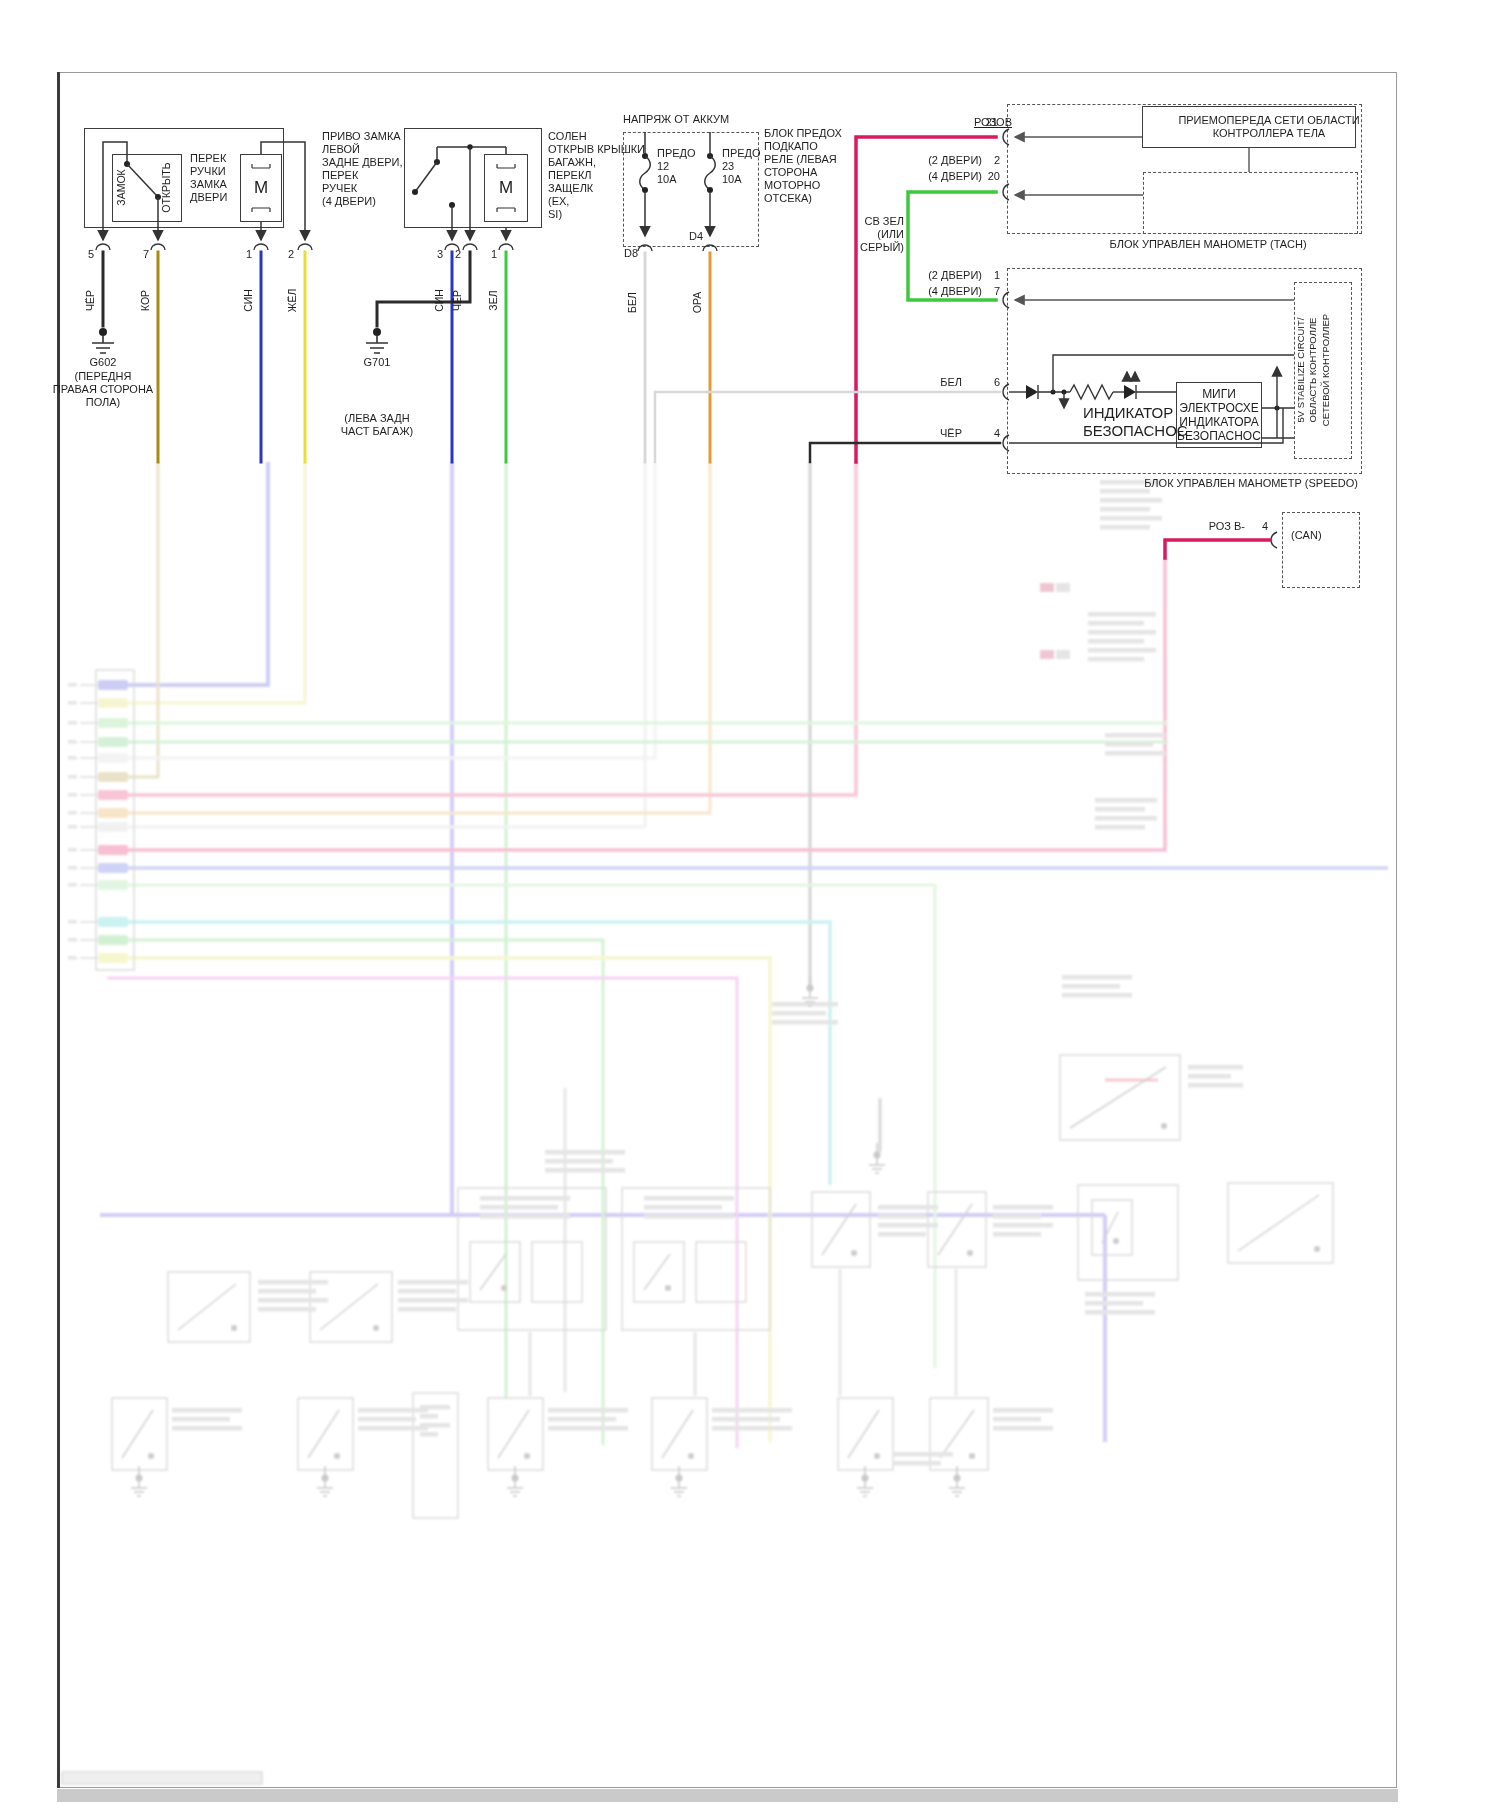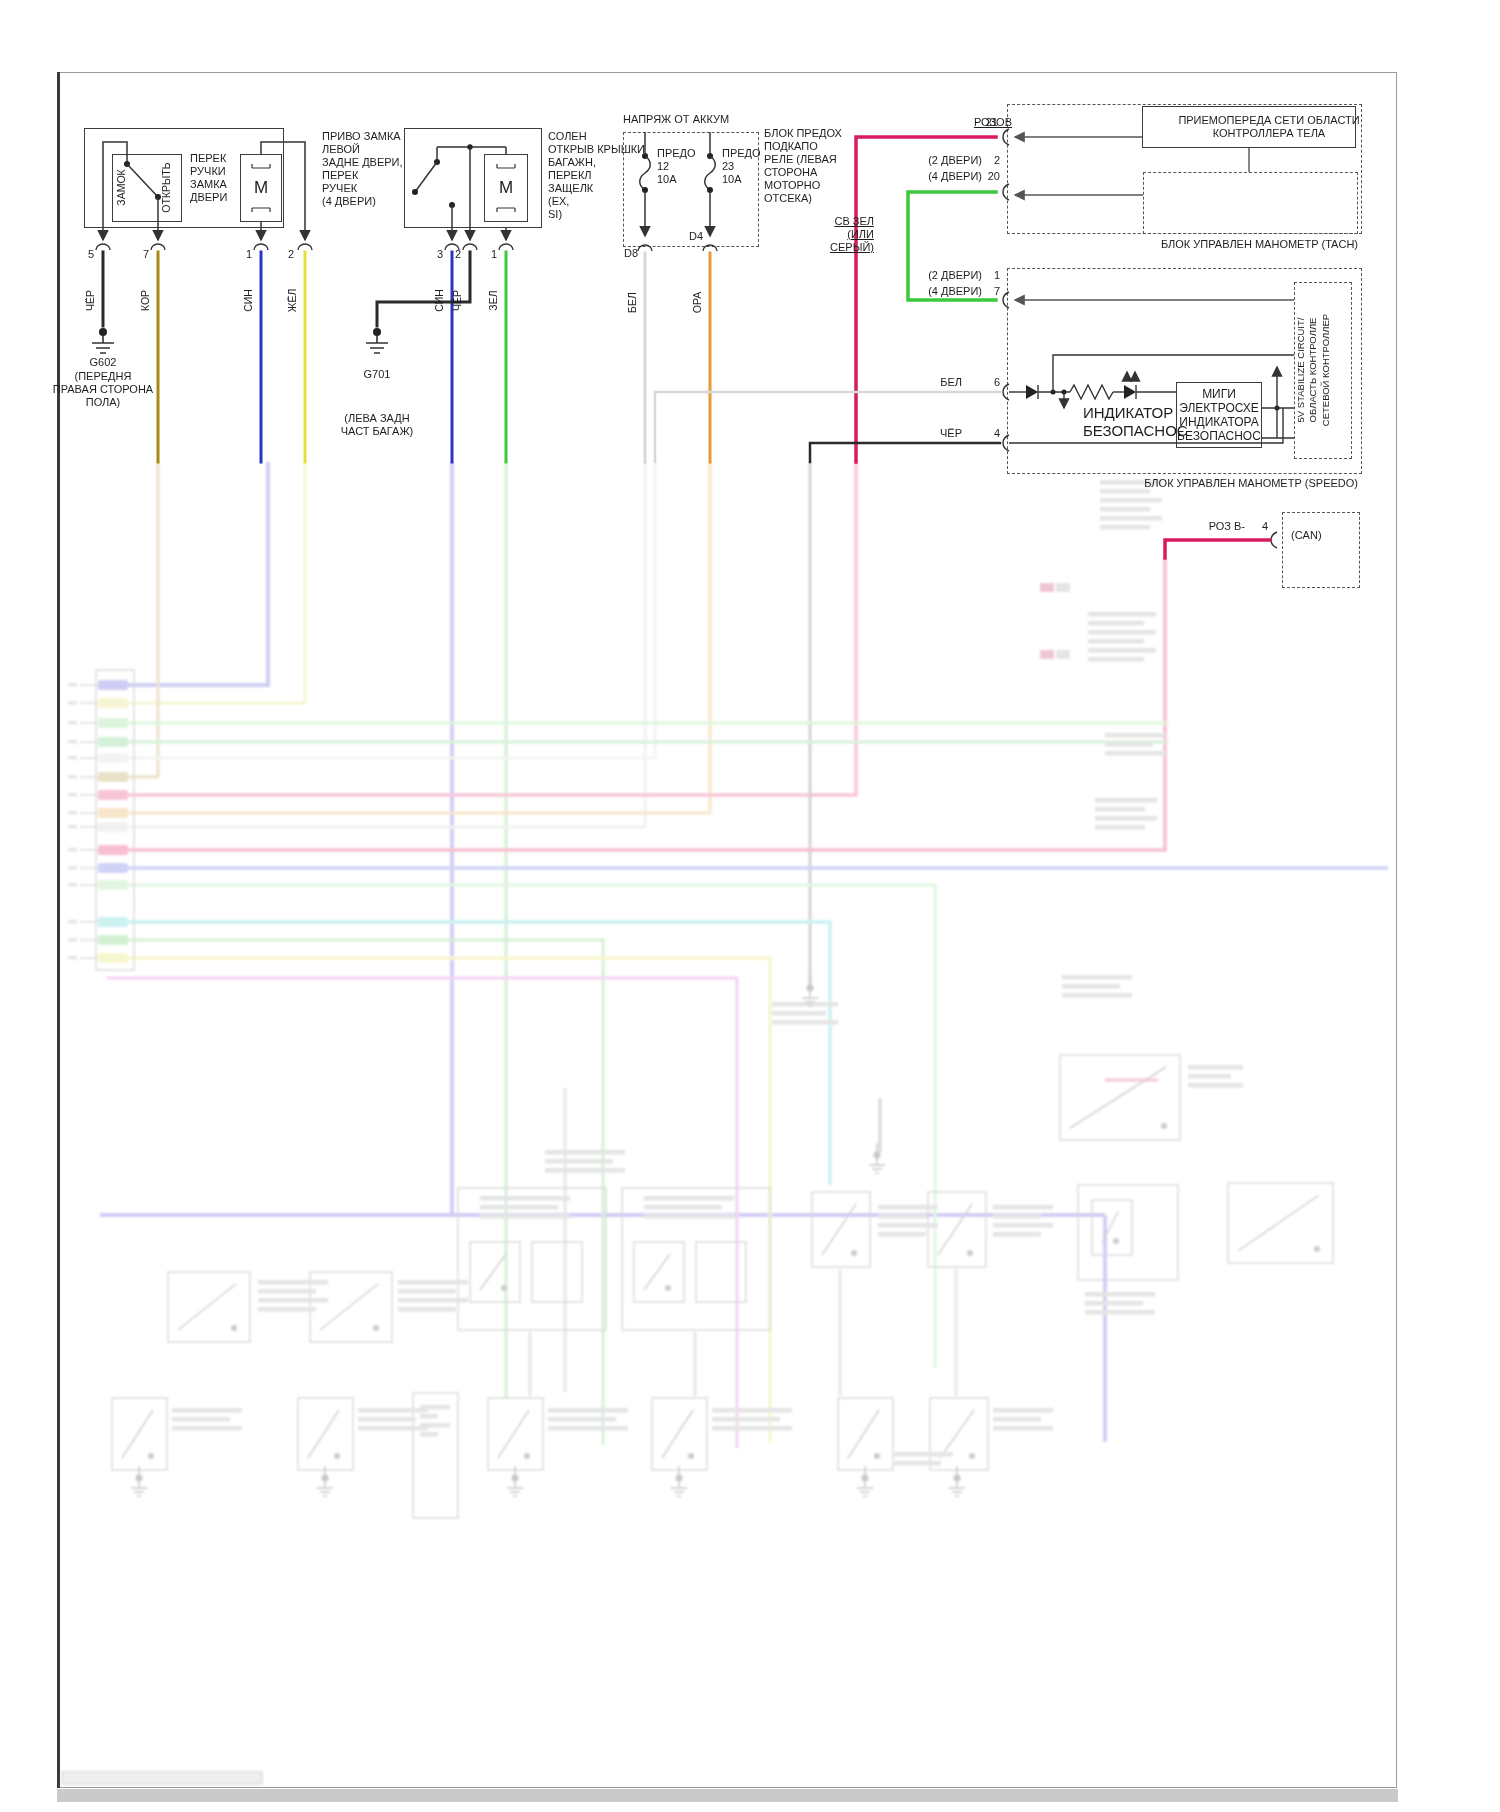--- a/index.html
+++ b/index.html
@@ -450,21 +450,21 @@
   <div class="vlbl" style="left:410px;top:294px;">СИН</div>
   <div class="vlbl" style="left:428px;top:294px;">ЧЁР</div>
   <div class="vlbl" style="left:464px;top:294px;">ЗЕЛ</div>
   <div class="vlbl" style="left:603px;top:296px;">БЕЛ</div>
   <div class="vlbl" style="left:668px;top:296px;">ОРА</div>
 
   <div class="lbl ctr" style="left:63px;top:356px;width:80px;">G602</div>
   <div class="lbl ctr" style="left:48px;top:370px;width:110px;">(ПЕРЕДНЯ
 ПРАВАЯ СТОРОНА
 ПОЛА)</div>
-  <div class="lbl ctr" style="left:337px;top:368px;width:80px;text-align:center;">G701</div>
+  <div class="lbl ctr" style="left:337px;top:356px;width:80px;text-align:center;">G701</div>
   <div class="lbl ctr" style="left:322px;top:370px;width:110px;margin-top:42px;">(ЛЕВА ЗАДН
 ЧАСТ БАГАЖ)</div>
 
   <div class="lbl" style="left:623px;top:113px;width:150px;">НАПРЯЖ ОТ АККУМ</div>
   <div class="lbl" style="left:657px;top:147px;width:50px;">ПРЕДО
 12
 10А</div>
   <div class="lbl" style="left:722px;top:147px;width:50px;">ПРЕДО
 23
 10А</div>
@@ -478,23 +478,23 @@
 ОТСЕКА)</div>
 
   <div class="lbl rt" style="left:950px;top:116px;width:62px;text-decoration:underline;">РОЗОВ</div>
   <div class="lbl rt" style="left:978px;top:116px;width:20px;">21</div>
   <div class="lbl rt" style="left:898px;top:154px;width:84px;">(2 ДВЕРИ)</div>
   <div class="lbl rt" style="left:984px;top:154px;width:16px;">2</div>
   <div class="lbl rt" style="left:898px;top:170px;width:84px;">(4 ДВЕРИ)</div>
   <div class="lbl rt" style="left:978px;top:170px;width:22px;">20</div>
   <div class="lbl flex" style="left:1142px;top:106px;width:214px;height:42px;padding-left:20px;">ПРИЕМОПЕРЕДА СЕТИ ОБЛАСТИ
 КОНТРОЛЛЕРА ТЕЛА</div>
-  <div class="lbl rt" style="left:1058px;top:238px;width:300px;">БЛОК УПРАВЛЕН МАНОМЕТР (TACH)</div>
-
-  <div class="lbl rt" style="left:788px;top:215px;width:86px;text-decoration:underline;">СВ ЗЕЛ
+  <div class="lbl rt" style="left:1058px;top:238px;width:300px;text-align:center;">БЛОК УПРАВЛЕН МАНОМЕТР (TACH)</div>
+
+  <div class="lbl rt" style="left:818px;top:215px;width:86px;">СВ ЗЕЛ
 (ИЛИ
 СЕРЫЙ)</div>
 
   <div class="lbl rt" style="left:898px;top:269px;width:84px;">(2 ДВЕРИ)</div>
   <div class="lbl rt" style="left:984px;top:269px;width:16px;">1</div>
   <div class="lbl rt" style="left:898px;top:285px;width:84px;">(4 ДВЕРИ)</div>
   <div class="lbl rt" style="left:984px;top:285px;width:16px;">7</div>
   <div class="lbl rt" style="left:902px;top:376px;width:60px;">БЕЛ</div>
   <div class="lbl rt" style="left:984px;top:376px;width:16px;">6</div>
   <div class="lbl rt" style="left:902px;top:427px;width:60px;">ЧЁР</div>

